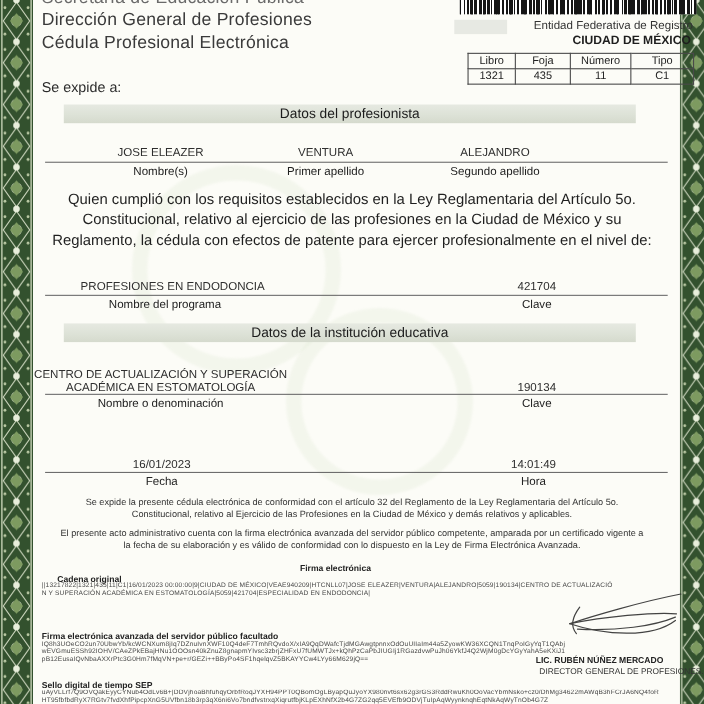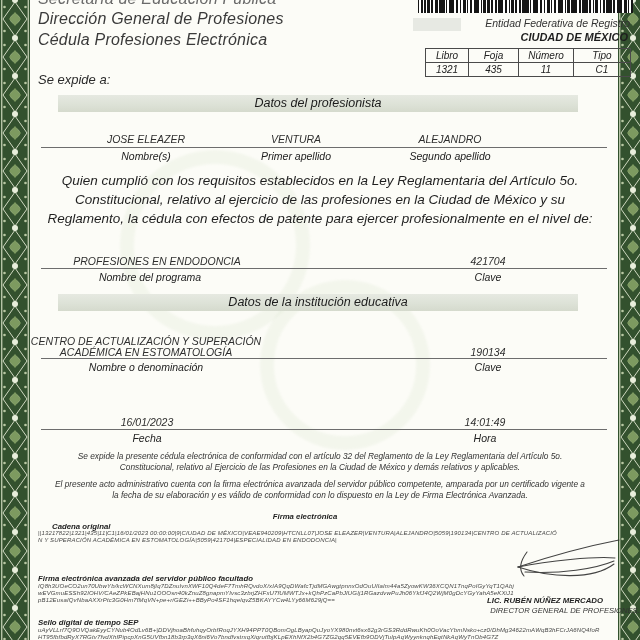--- a/index.html
+++ b/index.html
@@ -1,20 +1,20 @@
 <!DOCTYPE html>
 <html><head>
 <meta charset="utf-8">
 <style>
   html,body{margin:0;padding:0;background:#777;}
   *{box-sizing:border-box;}
   #page{
     position:relative;width:640px;height:640px;margin:0 auto;
     background:#fcfcf7;overflow:hidden;
-    font-family:"Liberation Sans", sans-serif;color:#2b2b2b;font-style:italic;
+    font-family:"Liberation Sans", sans-serif;color:#2b2b2b;
   }
   .abs{position:absolute;}
   .ctr{transform:translateX(-50%);white-space:nowrap;}
   .titleline{font-size:16px;color:#3a3a3a;letter-spacing:.2px;}
   .rightlabel{font-size:10.5px;color:#333;}
   .rightvalue{font-size:11px;font-weight:bold;color:#1e1e1e;}
   .sectionbar{
     left:58px;width:520px;height:17px;
     background:linear-gradient(180deg,#e6e9e1 0%,#dde2d7 55%,#d5dacd 100%);
     text-align:center;font-size:12.5px;color:#1c1c1c;line-height:17px;font-weight:500;
@@ -96,21 +96,21 @@
     <rect width="22" height="640" fill="url(#ornR)"></rect>
   </svg>
 
   <div class="abs wm" style="left:120px;top:150px;width:190px;height:190px;"></div>
   <div class="abs wm" style="left:260px;top:280px;width:170px;height:170px;"></div>
 
   <div class="abs clip-top" style="left:38px;top:0;height:7px;width:330px;">
     <div class="titleline" style="margin-top:-10px;color:#6a6a6a;">Secretaría de Educación Pública</div>
   </div>
   <div class="abs titleline" style="left:38px;top:10px;">Dirección General de Profesiones</div>
-  <div class="abs titleline" style="left:38px;top:31px;">Cédula Profesiones Electrónica</div>
+  <div class="abs titleline" style="left:38px;top:31px;">Cédula Profesional Electrónica</div>
 
   <div class="abs barcode" style="left:418px;top:0;width:215px;height:13px;"></div>
   <div class="abs graychip" style="left:413px;top:18px;width:48px;height:13px;"></div>
   <div class="abs rightlabel" style="right:10px;top:17px;text-align:right;width:220px;">Entidad Federativa de Registro</div>
   <div class="abs rightvalue" style="right:12px;top:31px;text-align:right;width:220px;">CIUDAD DE MÉXICO</div>
 
   <table class="abs regtable" style="left:425px;top:48px;">
     <tbody>
         <tr>
       <td style="width:43px">Libro</td>

